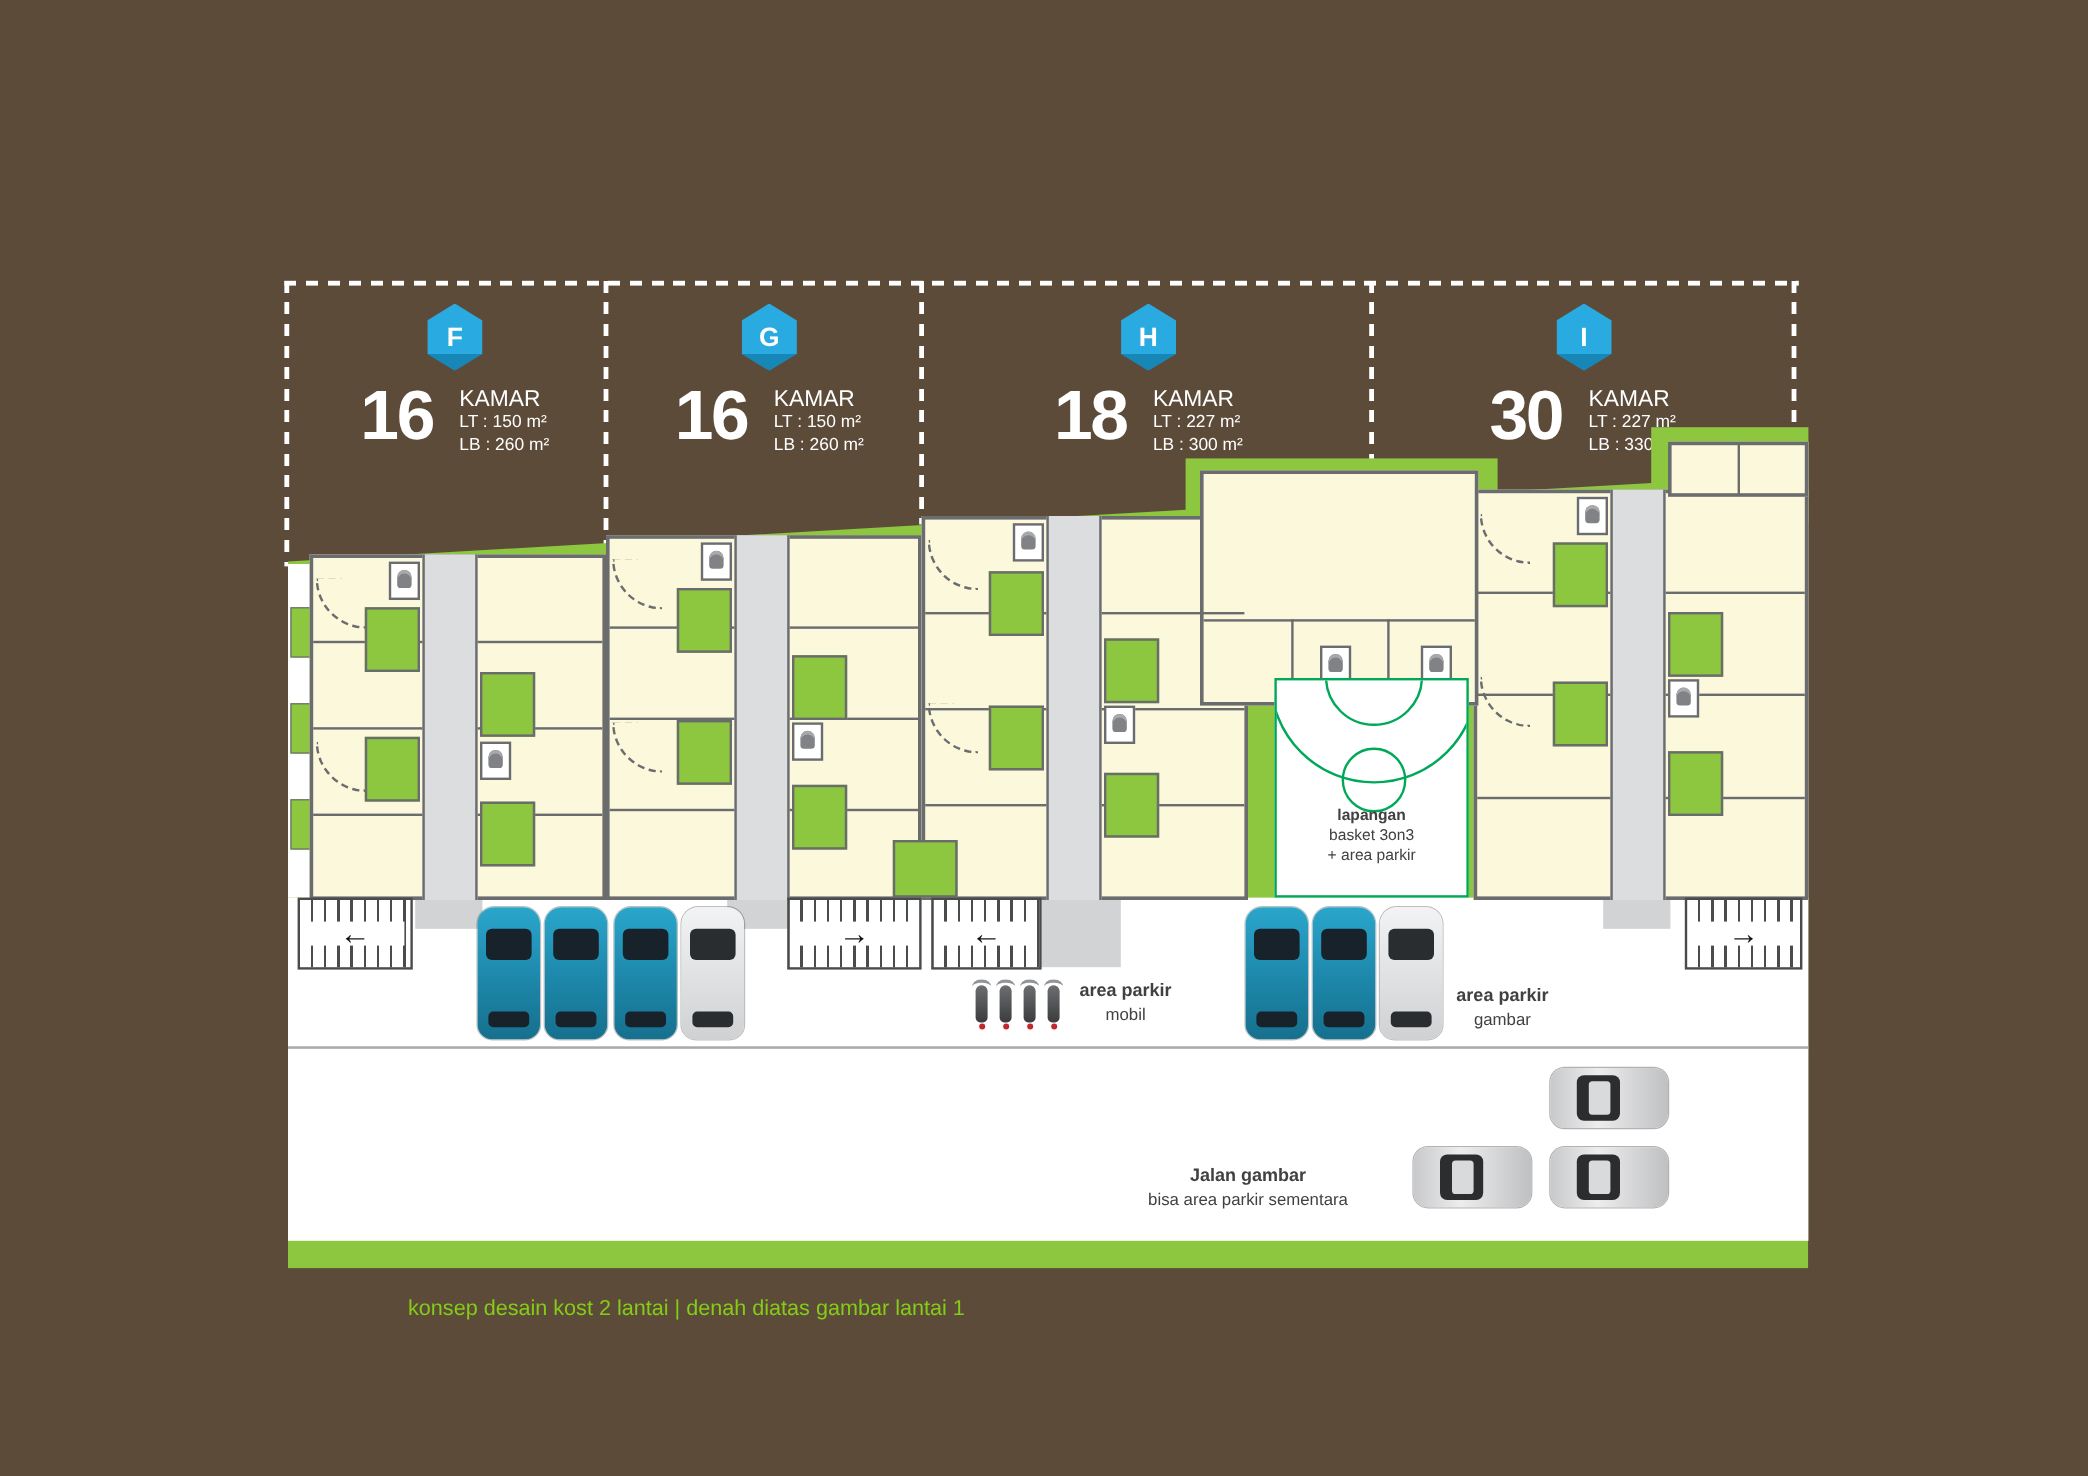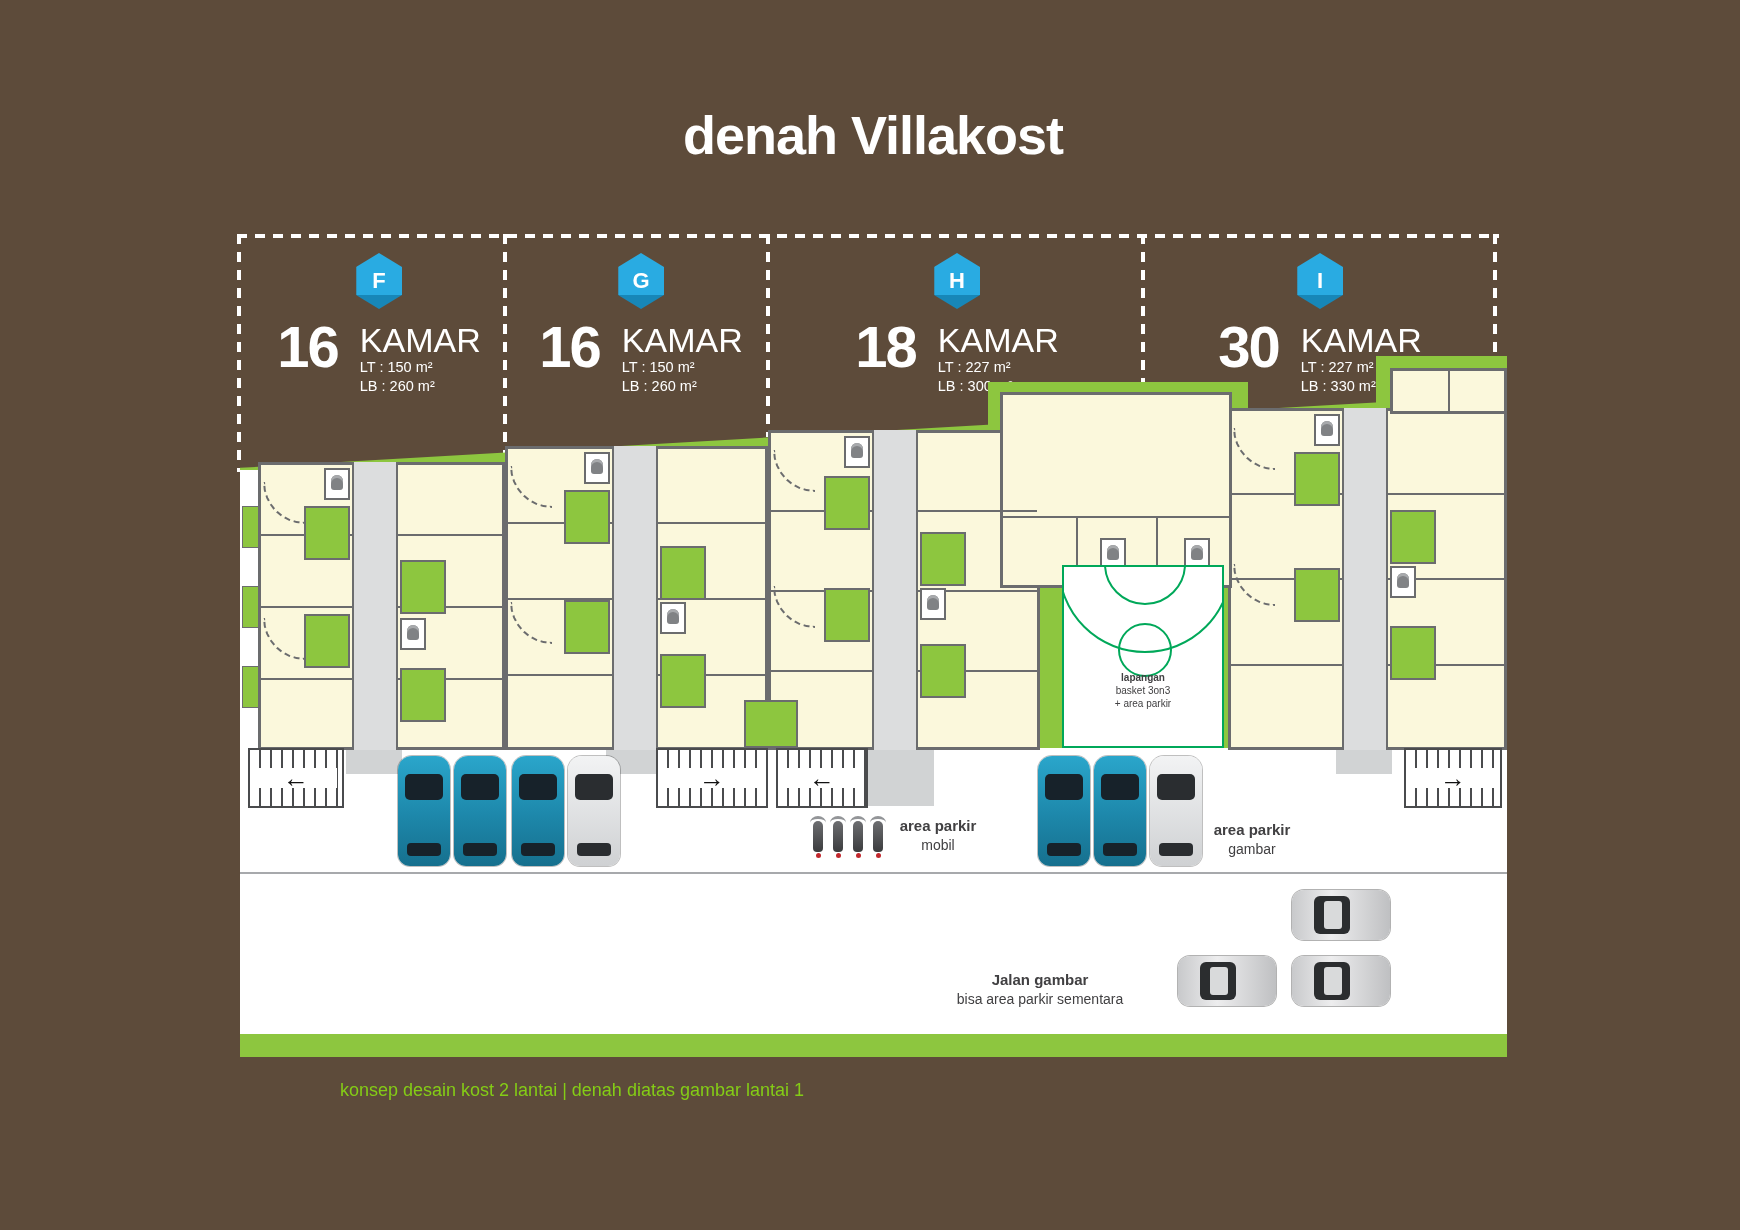--- a/index.html
+++ b/index.html
@@ -15,21 +15,21 @@
   .dash-v{position:absolute;width:4px;background:repeating-linear-gradient(180deg,#fff 0 10px,transparent 10px 18px);}
 
   
   .block-label{position:absolute;transform:translateX(-50%);text-align:center;color:#fff;}
   .hex{width:46px;height:56px;margin:0 auto 14px;display:flex;align-items:center;justify-content:center;
        background:linear-gradient(180deg,#29abe2 75%,#1787b8 75%);
        clip-path:polygon(50% 0,100% 25%,100% 75%,50% 100%,0 75%,0 25%);
        color:#fff;font-weight:bold;font-size:22px;}
   .stat{display:flex;gap:22px;align-items:flex-start;justify-content:flex-end;text-align:left;}
   .num{font-size:58px;font-weight:bold;line-height:0.82;letter-spacing:-2px;}
-  .kam{display:block;font-size:34px;line-height:1.0;}
+  .kam{display:block;font-size:19px;line-height:1.0;}
   .ltlb{display:block;font-size:14.5px;line-height:1.18;margin-top:2px;white-space:nowrap;}
 
   
   .site{position:absolute;left:240px;top:395px;width:1267px;height:662px;background:#8dc63f;
         clip-path:polygon(0 11%,100% 0,100% 100%,0 100%);}
   .gpad{position:absolute;background:#8dc63f;}
   .walkway{position:absolute;left:240px;top:748px;width:1267px;height:124px;background:#fff;}
   .road{position:absolute;left:240px;top:872px;width:1267px;height:162px;background:#fff;border-top:2px solid #a7a9ac;box-sizing:border-box;}
   .margin-strip{position:absolute;left:240px;top:470px;width:20px;height:278px;background:#fff;}
   .margin-green{position:absolute;width:16px;height:40px;left:2px;background:#8dc63f;border:1px solid #6b6c6e;}
@@ -41,21 +41,21 @@
   .vwall{position:absolute;width:2px;background:#6b6c6e;}
   .well{position:absolute;width:46px;height:54px;background:#8dc63f;border:2px solid #6b6c6e;box-sizing:border-box;}
   .wc{position:absolute;width:26px;height:32px;background:#fff;border:2px solid #6b6c6e;box-sizing:border-box;}
   .pot{display:block;width:12px;height:15px;margin:5px auto 0;background:#808285;border-radius:6px 6px 3px 3px;box-shadow:inset 0 3px 0 #a7a9ac;}
   .arc{position:absolute;width:42px;height:42px;border-left:2px dashed #6b6c6e;border-bottom:2px dashed #6b6c6e;border-radius:0 0 0 100%;box-sizing:border-box;}
 
   
   .court{position:absolute;left:1062px;top:565px;width:162px;height:183px;background:#fff;
          border:2px solid #00a859;box-sizing:border-box;overflow:hidden;}
   .cring{position:absolute;border:2px solid #00a859;border-radius:50%;box-sizing:border-box;}
-  .court-label{position:absolute;left:0;top:104px;width:100%;text-align:center;color:#414042;font-size:10px;line-height:1.3;}
+  .court-label{position:absolute;left:0;top:104px;width:100%;text-align:center;color:#414042;font-size:13px;line-height:1.3;}
   .court-label .b{font-weight:bold;}
 
   
   .stairs{position:absolute;height:60px;background:repeating-linear-gradient(90deg,#fff 0 9px,#4a4b4d 9px 11px);
           border:2px solid #4a4b4d;box-sizing:border-box;}
   .stairs .arr{position:absolute;left:5%;right:5%;top:50%;transform:translateY(-50%);height:20px;background:#fff;
                display:flex;align-items:center;justify-content:center;font-size:26px;font-weight:bold;color:#111;line-height:0.7;}
 
   
   .vcar{position:absolute;width:52px;height:110px;border-radius:14px 14px 12px 12px;box-shadow:0 0 0 1px rgba(0,0,0,.25);}
@@ -80,21 +80,20 @@
   .plabel .l1{font-size:15px;font-weight:bold;line-height:1.3;}
   .plabel .l2{font-size:14px;line-height:1.3;}
 
   .caption{position:absolute;left:340px;top:1080px;color:#84cc16;font-size:18px;}
 </style>
 </head>
 <body>
 
 <div class="stage">
 
-  <div class="title">denah Villakost</div>
 
   <div class="dash-h" style="left:237px;top:234px;width:1262px;"></div>
   <div class="dash-v" style="left:237px;top:234px;height:238px;"></div>
   <div class="dash-v" style="left:503px;top:234px;height:222px;"></div>
   <div class="dash-v" style="left:766px;top:234px;height:203px;"></div>
   <div class="dash-v" style="left:1141px;top:234px;height:185px;"></div>
   <div class="dash-v" style="left:1493px;top:234px;height:168px;"></div>
 
   <div class="block-label" style="left:379px;top:253px;">
     <div class="hex">

